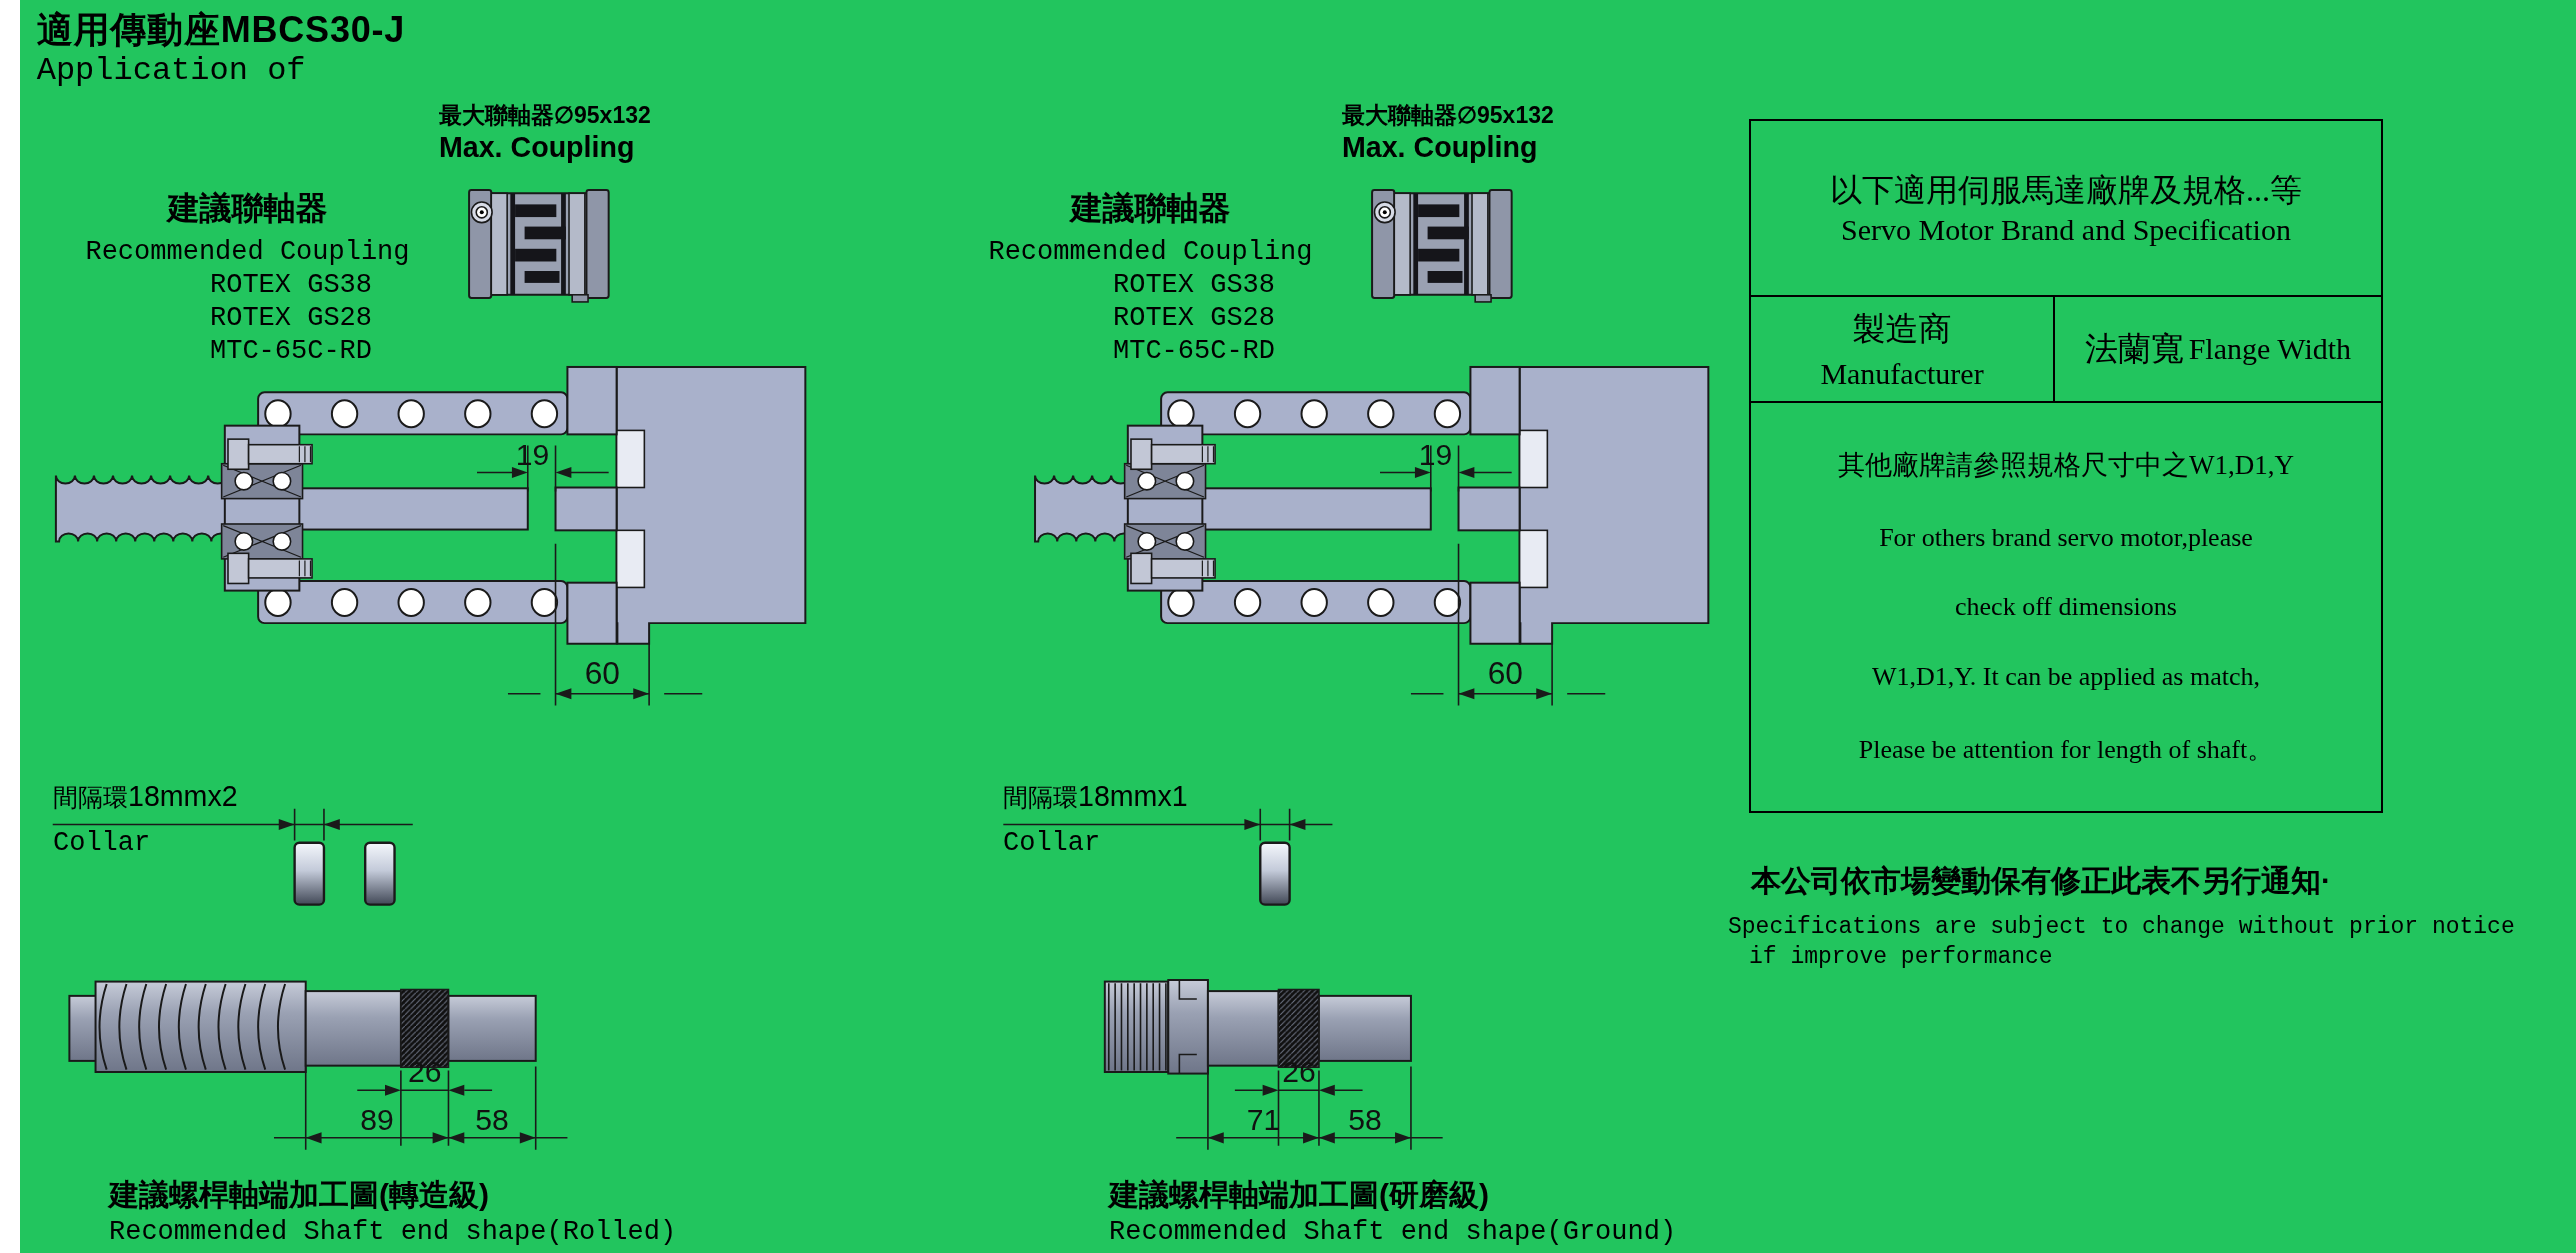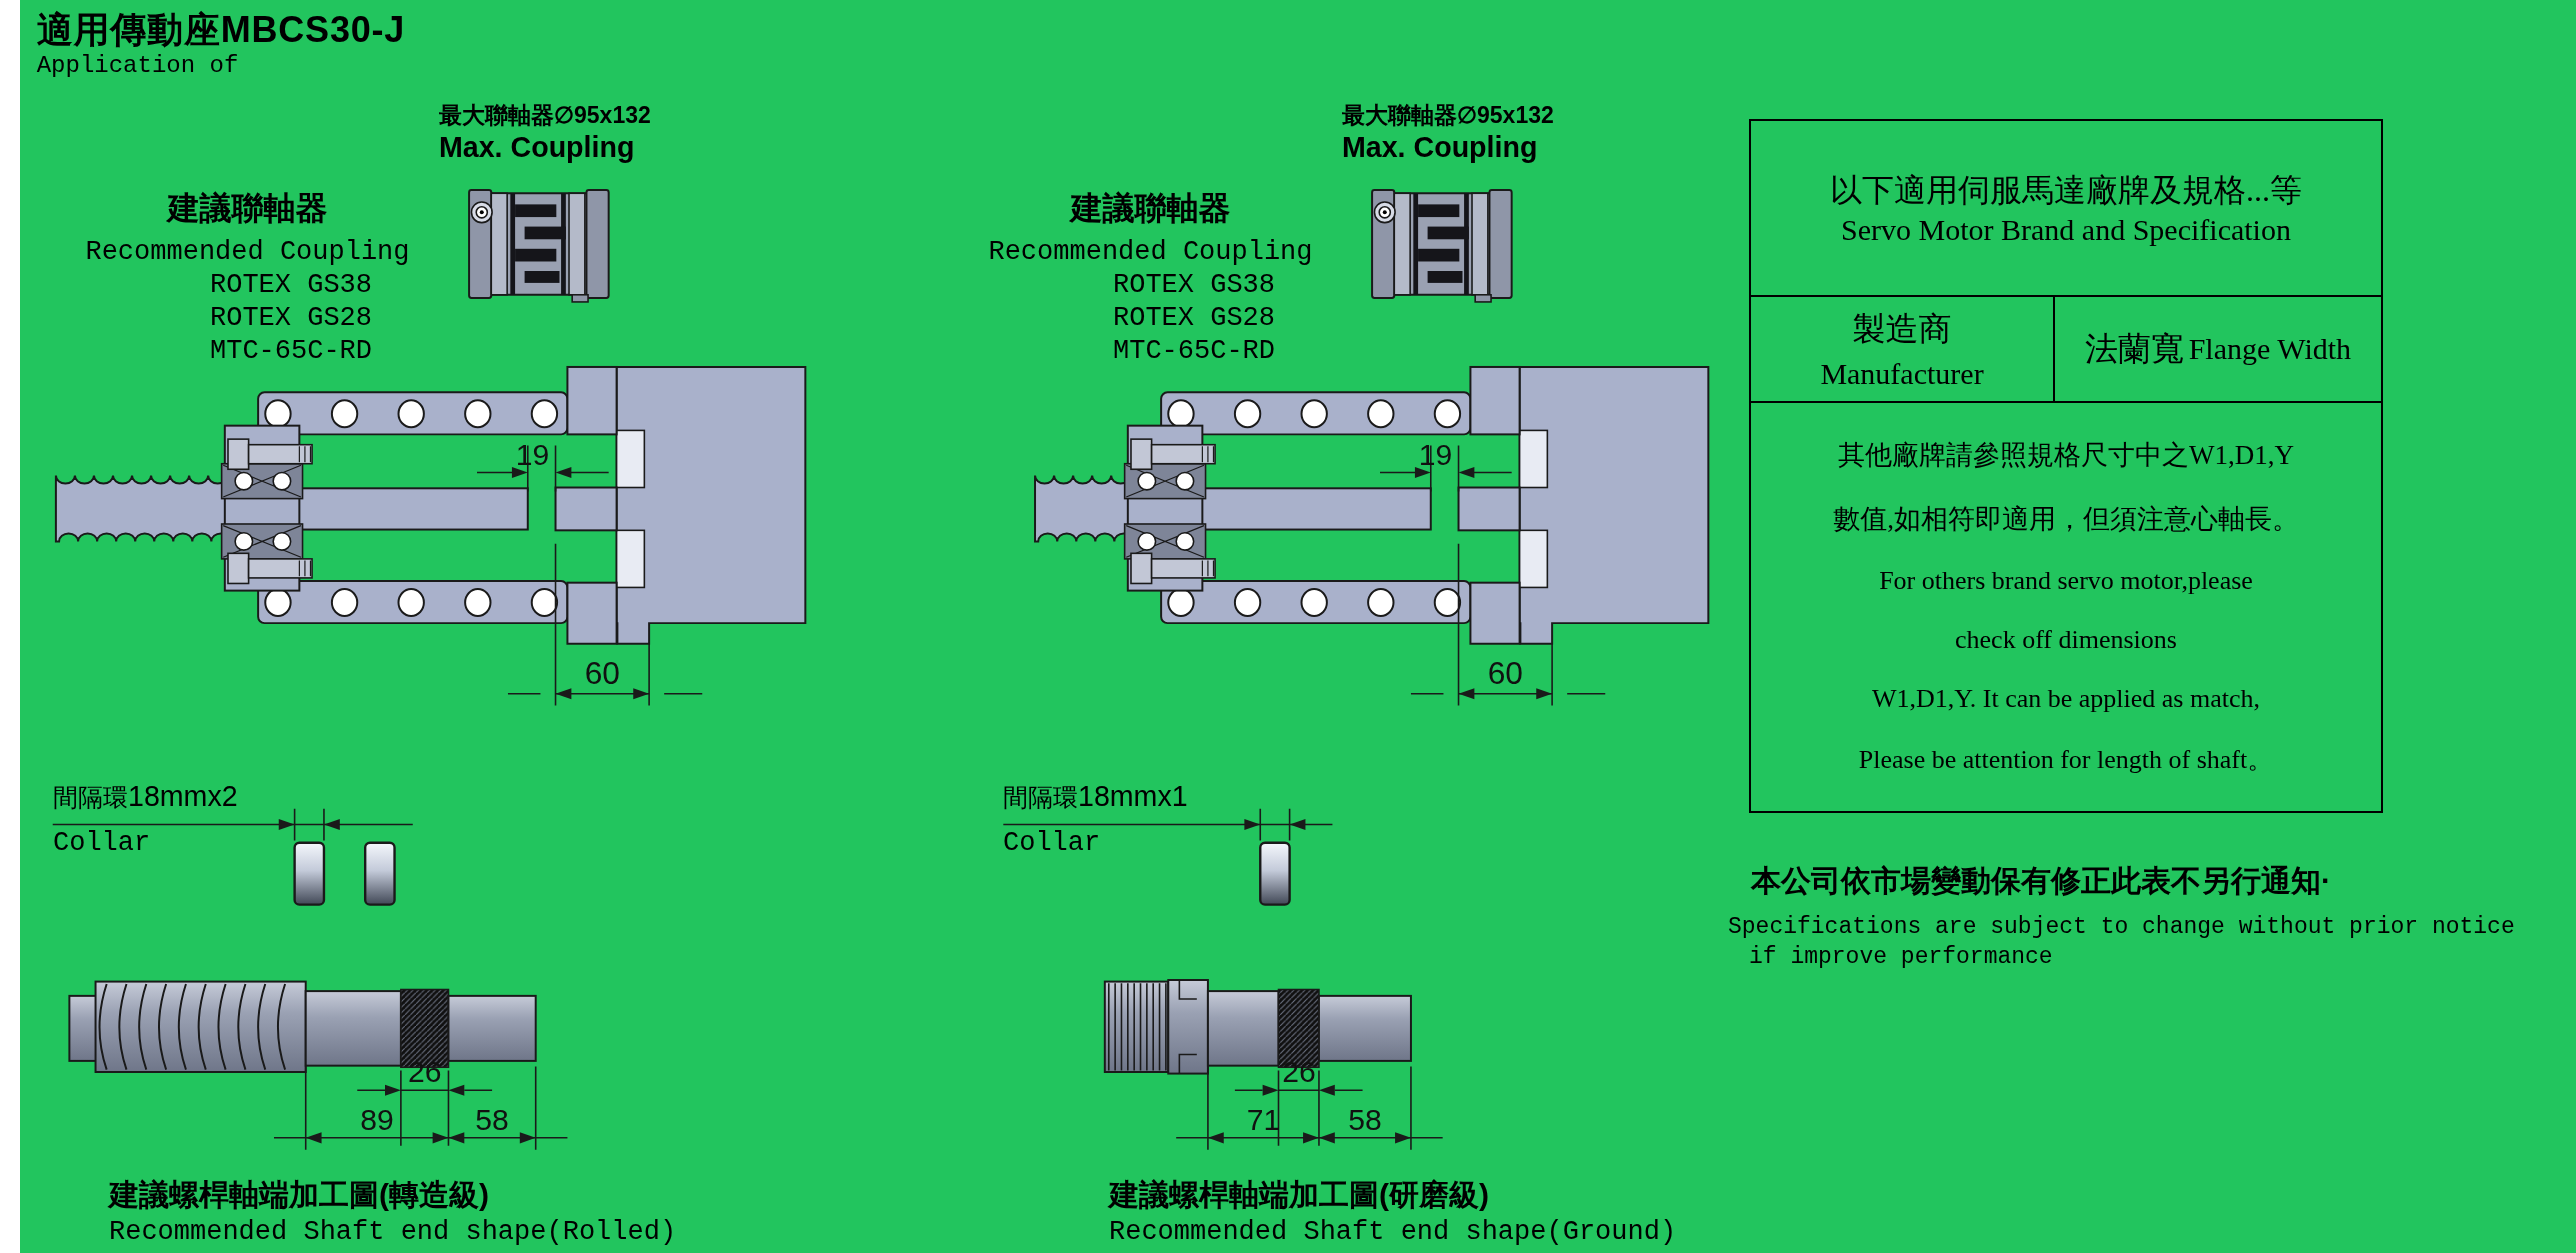--- a/index.html
+++ b/index.html
@@ -1,21 +1,21 @@
 <!DOCTYPE html>
 <html style="font-size:12.7px"><head>
 <meta charset="utf-8">
 <style>
   html,body{margin:0;padding:0;background:#fff;}
   .page{position:relative;width:2576px;height:1254px;background:#22c55e;overflow:hidden;
         font-family:"Liberation Sans",sans-serif;color:#000;margin-left:20px;}
   .abs{position:absolute;}
   .mono{font-family:"Liberation Mono",monospace;}
   .title-zh{font-size:36px;font-weight:bold;letter-spacing:0.8px;}
-  .title-en{font-size:24px;font-family:Liberation Mono, monospace;}
+  .title-en{font-size:32px;font-family:Liberation Mono, monospace;}
   .lbl-zh{font-size:23px;font-weight:bold;}
   .lbl-en{font-size:28.6px;font-weight:bold;}
   .rec-block{width:341px;text-align:center;}
   .rec-zh{font-size:32px;font-weight:bold;margin-bottom:4.8px;}
   .rec-line{font-family:"Liberation Mono",monospace;font-size:27px;line-height:33px;}
   .models{margin-left:87px;}
   .collar-zh{font-size:25px;font-weight:normal;text-align:center;}
   .collar-spec{font-size:28.6px;font-weight:normal;}
   .collar-en{font-size:27px;font-family:"Liberation Mono",monospace;}
   .cap-zh{font-size:30px;font-weight:bold;}
@@ -335,21 +335,20 @@
         <div class="t-zh">製造商</div>
         <div class="t-en">Manufacturer</div>
       </div>
       <div class="t-c2">
         <div class="t-zh">法蘭寬</div>
         <div class="t-en">Flange Width</div>
       </div>
     </div>
     <div class="t-note">
       <div class="t-note-zh">其他廠牌請參照規格尺寸中之W1,D1,Y</div>
-      <div class="t-note-zh">數值,如相符即適用，但須注意心軸長。</div>
       <div class="t-note-en">For others brand servo motor,please</div>
       <div class="t-note-en">check off dimensions</div>
       <div class="t-note-en">W1,D1,Y. It can be applied as match,</div>
       <div class="t-note-en">Please be attention for length of shaft。</div>
     </div>
   </div>
 
   <div class="abs foot-zh" style="left:1731px;top:861px;">本公司依市場變動保有修正此表不另行通知·</div>
   <div class="abs foot-en" style="left:1708px;top:914px;">Specifications are subject to change without prior notice</div>
   <div class="abs foot-en" style="left:1729px;top:944px;">if improve performance</div>

